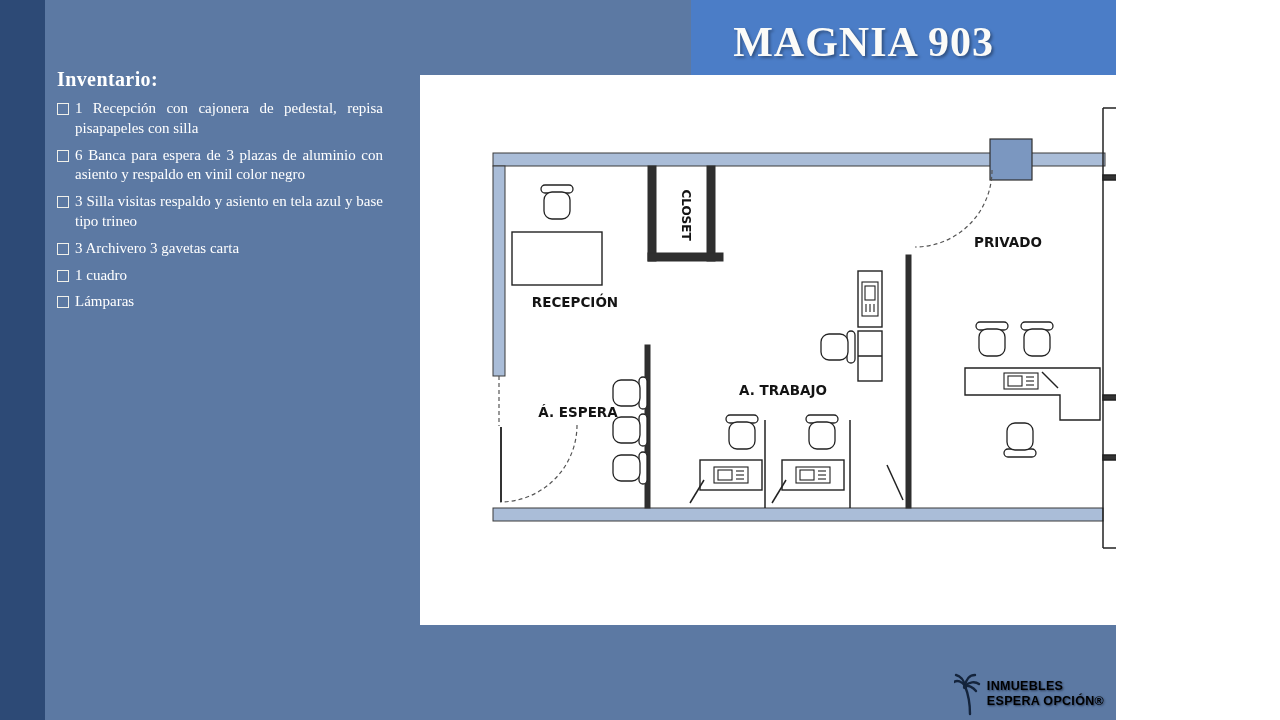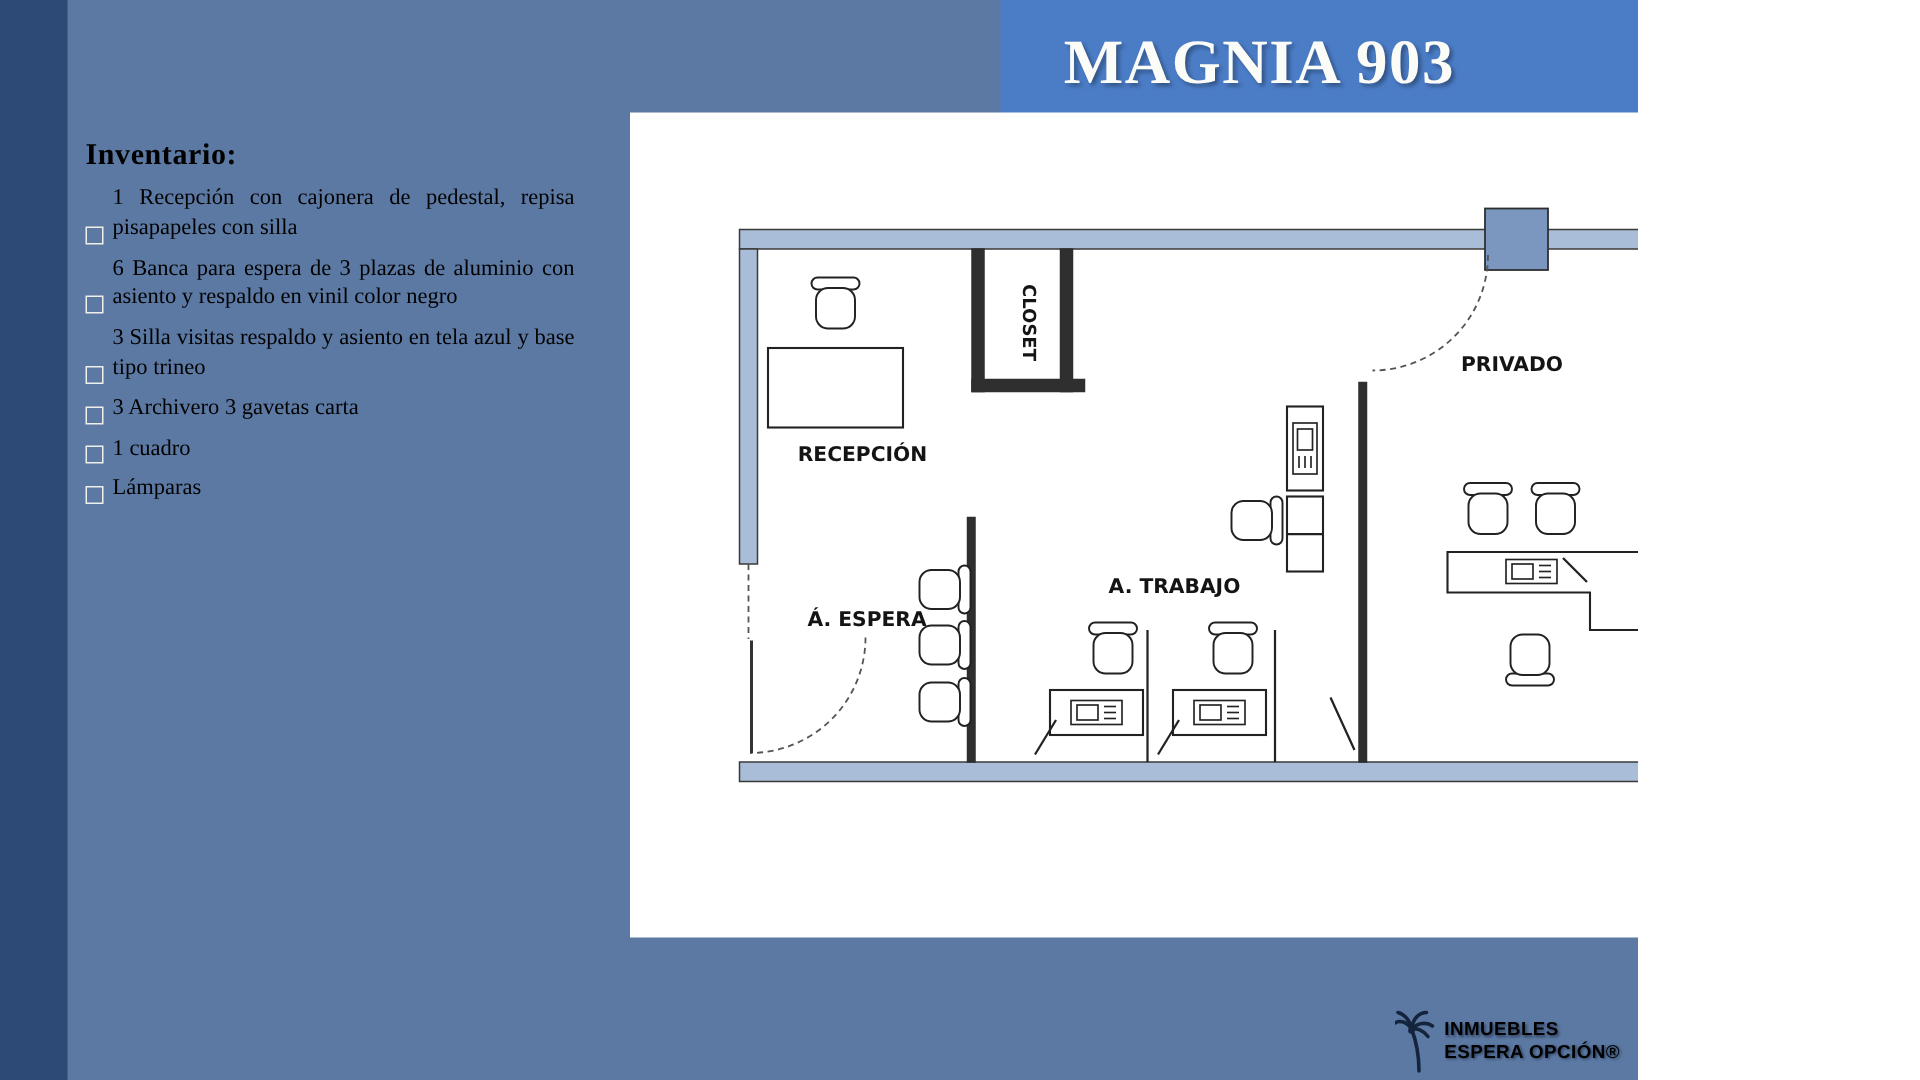--- a/index.html
+++ b/index.html
@@ -2,46 +2,47 @@
 <html><head>
 <meta charset="utf-8">
 <style>
   html,body{margin:0;padding:0;}
   .slide{
     position:relative;
     width:1092px;height:720px;
     background:#5c79a3;
     overflow:hidden;
     font-family:"Liberation Serif", serif;
+    padding-left:24px;
   }
   .left-stripe{
     position:absolute;left:0;top:0;width:45px;height:720px;
     background:#2d4a76;
   }
   .title-band{
     position:absolute;right:0;top:0;width:425px;height:76px;
     background:#4b7dc7;
   }
   .slide-title{
     position:absolute;top:18px;right:122px;
     color:#fbfbf8;font-size:42px;font-weight:bold;
     letter-spacing:1px;
     text-shadow:2px 2px 3px rgba(0,0,0,0.35);
     font-family:"Liberation Serif", serif;
   }
   .inventory{
-    position:absolute;left:57px;top:92px;width:326px;
-    color:#000000;
+    position:absolute;left:57px;top:68px;width:326px;
+    color:#ffffff;
   }
   .inventory-heading{
     font-size:20px;font-weight:bold;margin:0 0 8px 0;
     letter-spacing:0.4px;
   }
   .inv-item{
-    display:flex;align-items:flex-end;
+    display:flex;align-items:flex-start;
     margin-bottom:7px;
     font-size:15px;line-height:1.32;
     text-align:justify;
   }
   .inv-bullet{
     flex:0 0 auto;
     width:10px;height:10px;
     border:1.6px solid #f0f0ea;
     margin:4px 6px 0 0;
   }

